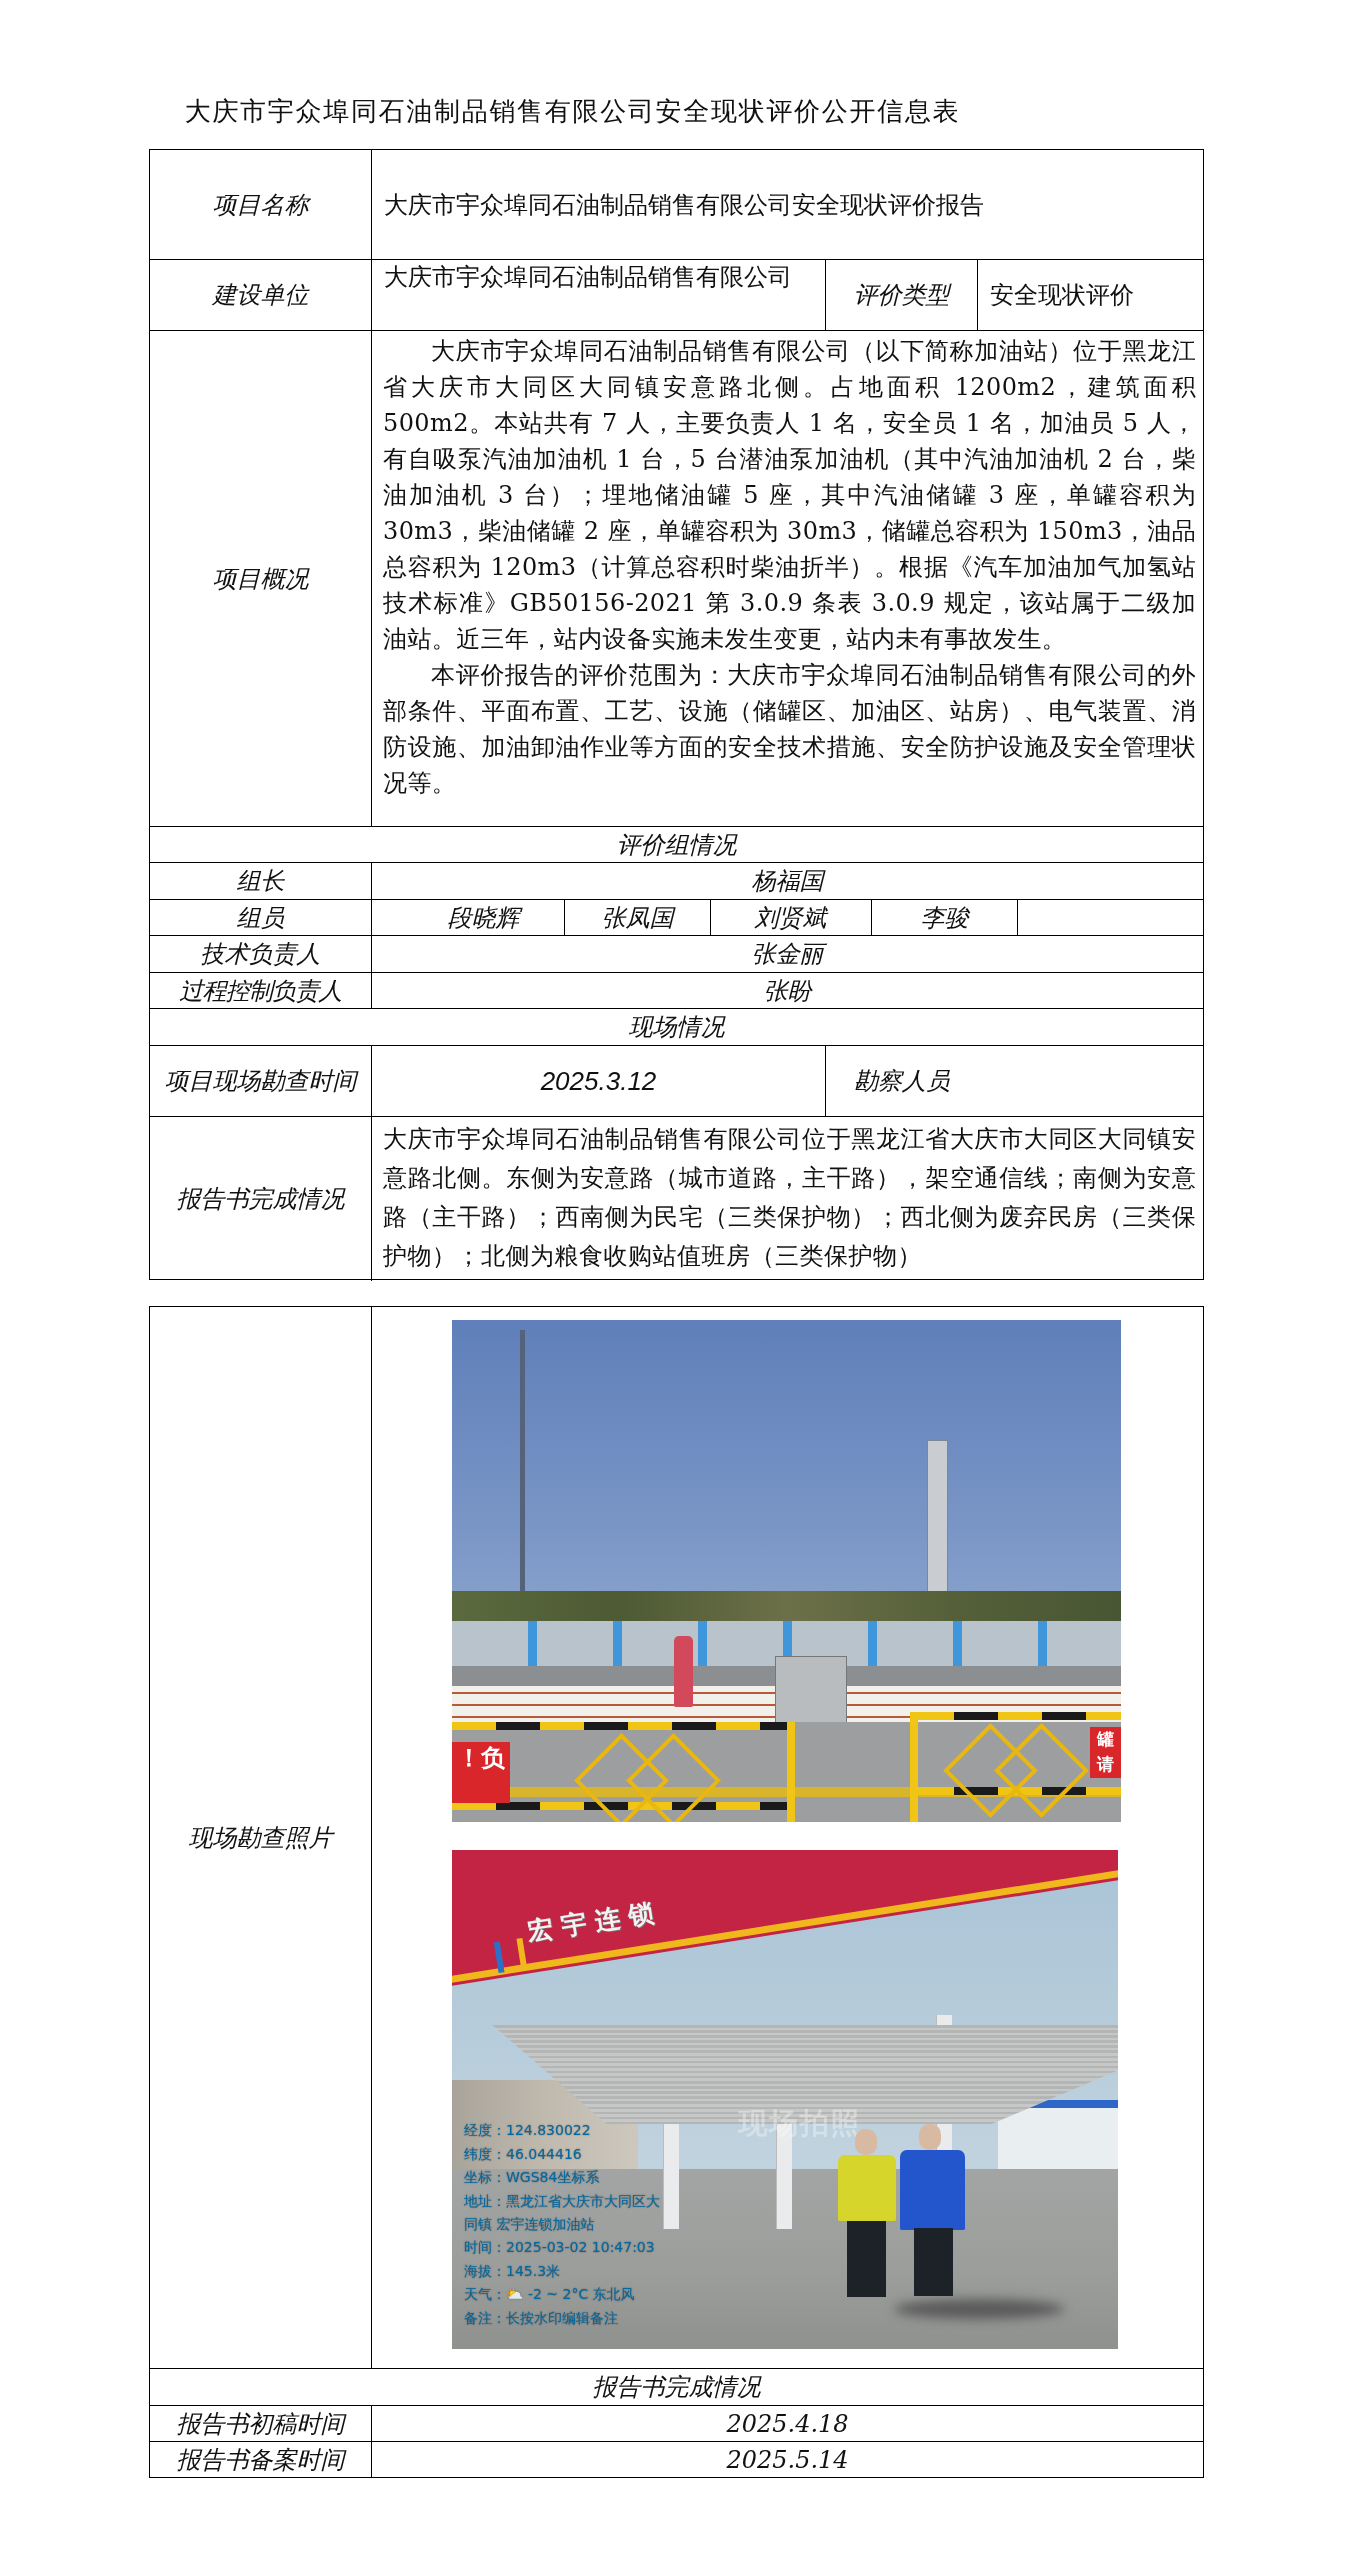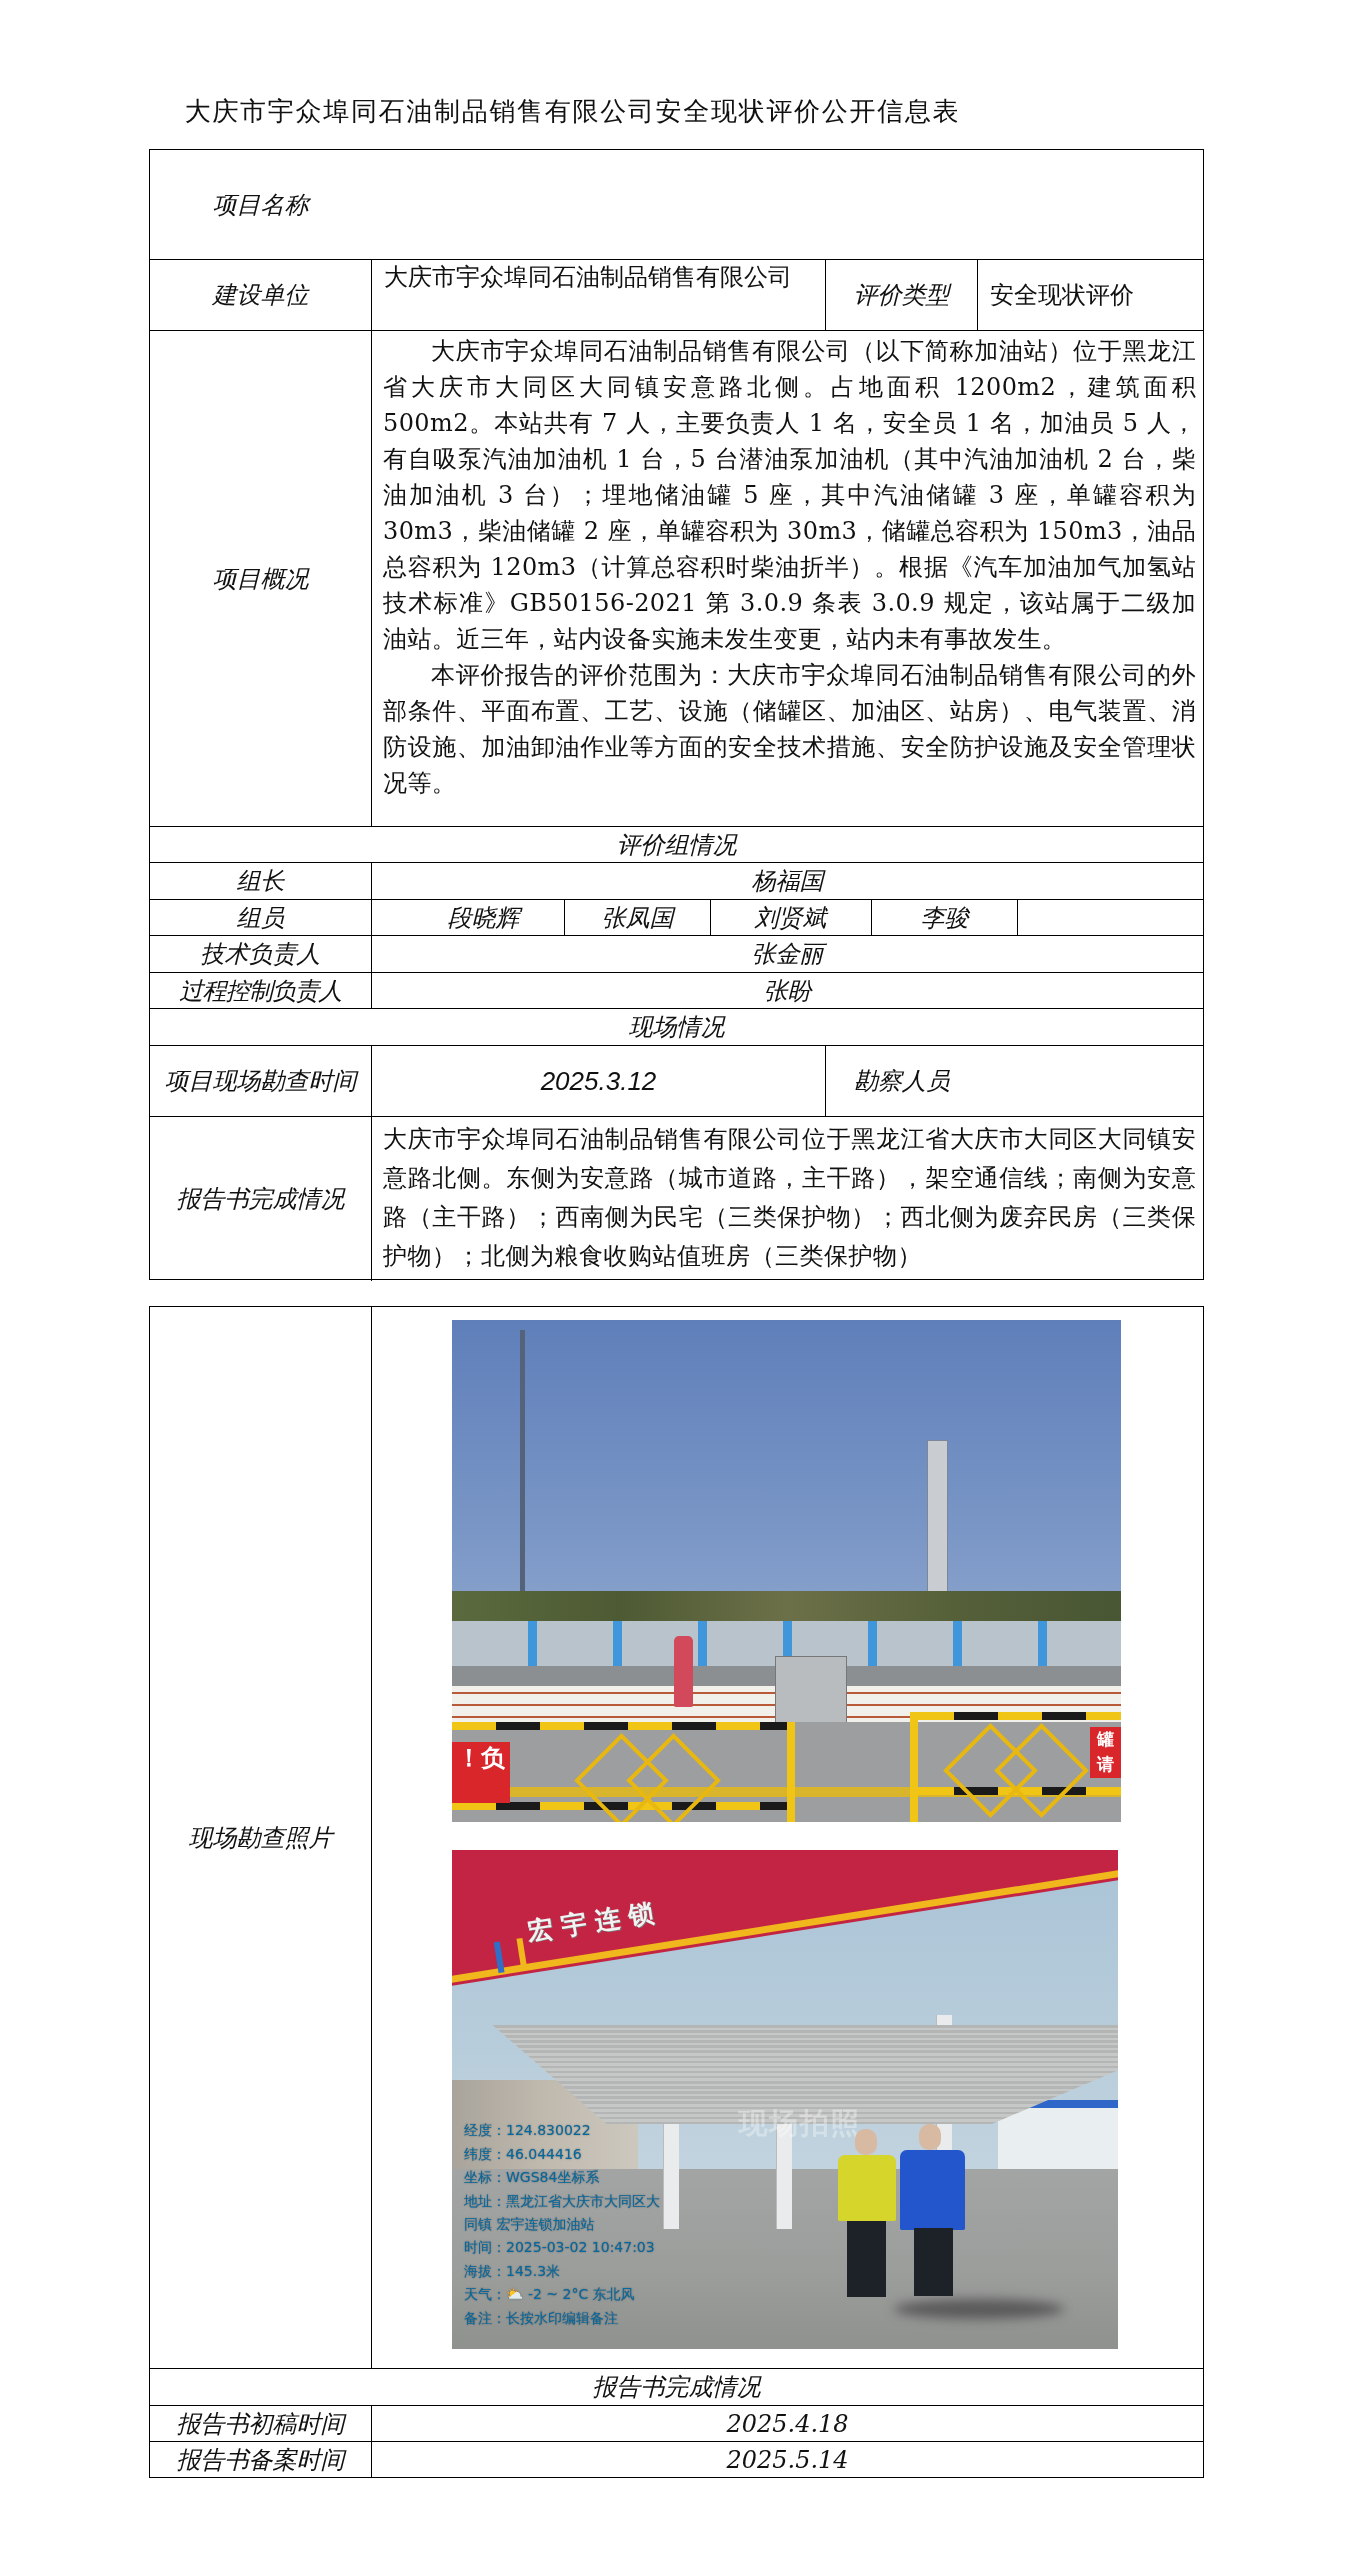--- a/index.html
+++ b/index.html
@@ -77,20 +77,21 @@
 </style>
 </head>
 <body>
 
 <div class="title">大庆市宇众埠同石油制品销售有限公司安全现状评价公开信息表</div>
 
 <div class="tbl" style="top:149px;height:1131px;">
 
   <div class="row first" style="top:0;height:109px;">
     <div class="cell center" style="left:0;width:221px;">项目名称</div>
+    <div class="cell left vl" style="left:221px;right:0;">大庆市宇众埠同石油制品销售有限公司安全现状评价报告</div>
   </div>
 
   <div class="row" style="top:109px;height:71px;">
     <div class="cell center" style="left:0;width:221px;">建设单位</div>
     <div class="cell left vl" style="left:221px;width:454px;align-items:flex-start;padding-top:0;">
       <span style="display:block;width:425px;line-height:34px;">大庆市宇众埠同石油制品销售有限公司</span>
     </div>
     <div class="cell center vl" style="left:675px;width:152px;">评价类型</div>
     <div class="cell left vl" style="left:827px;right:0;">安全现状评价</div>
   </div>

